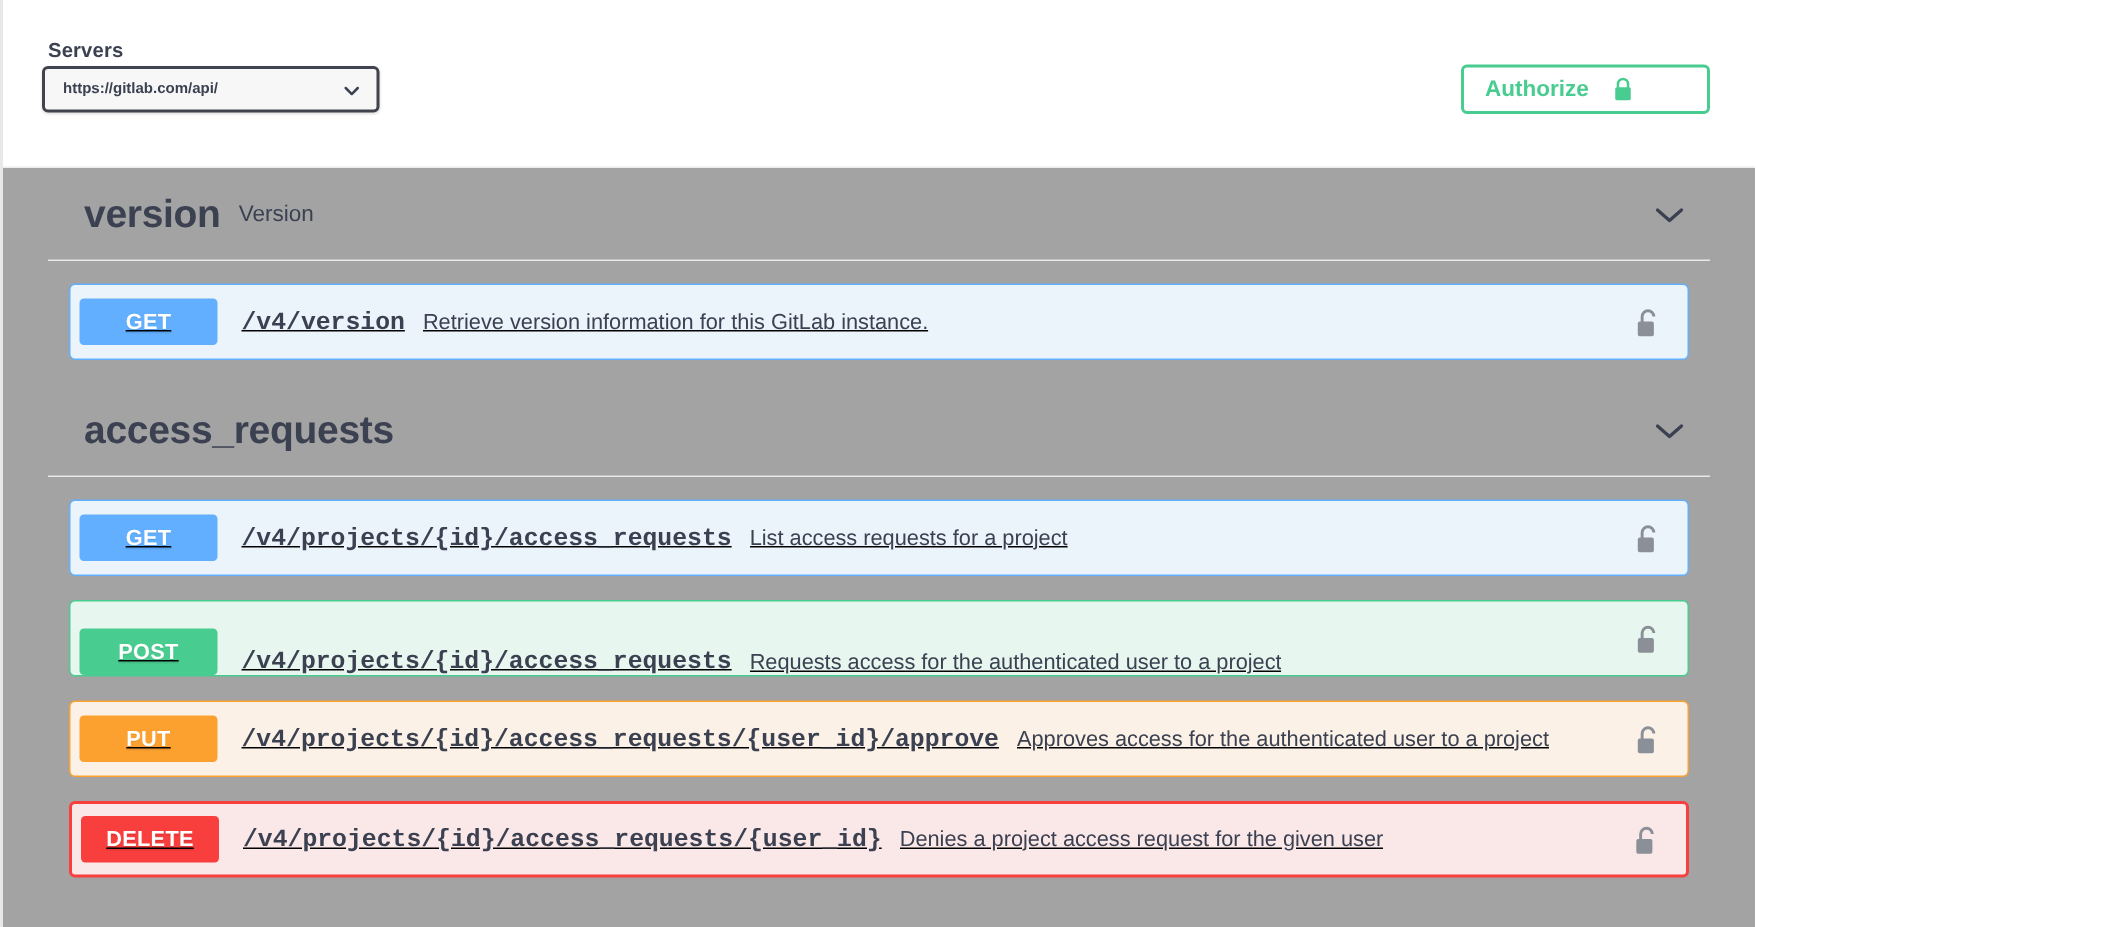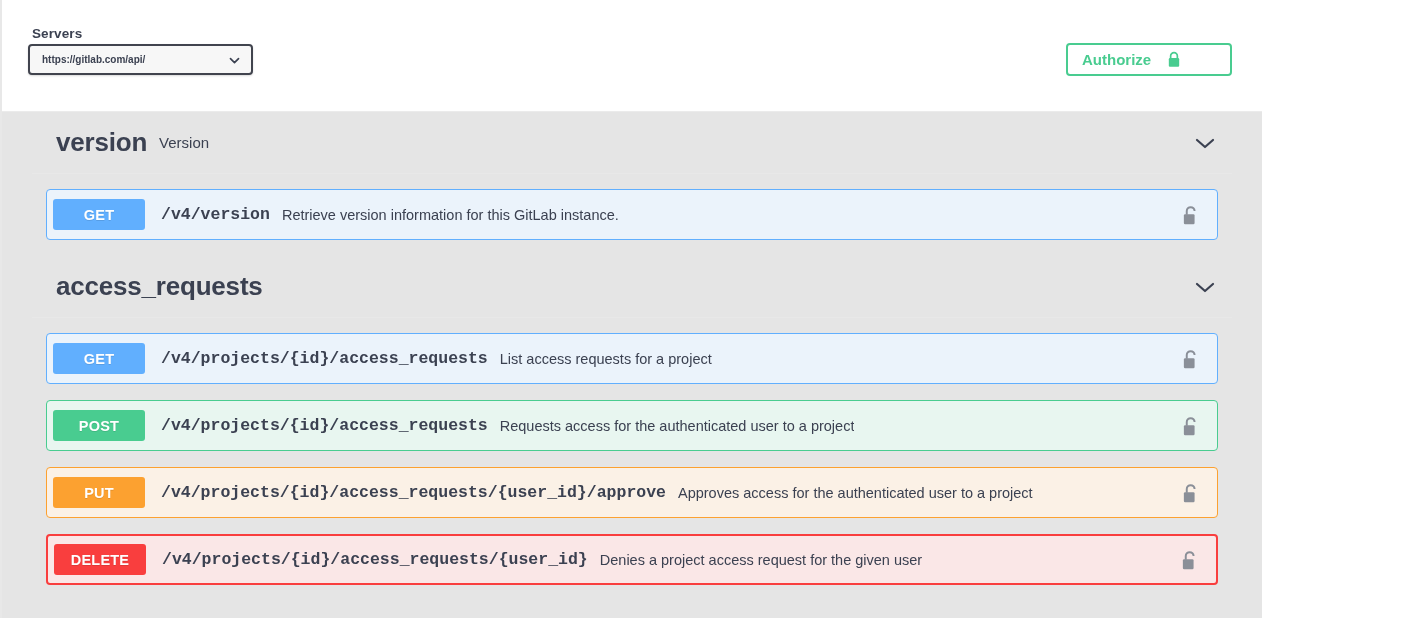--- a/index.html
+++ b/index.html
@@ -5,22 +5,22 @@
   * { box-sizing: border-box; }
   html, body {
     margin: 0; padding: 0;
     width: 1403px; height: 618px;
     background: #ffffff;
     font-family: "Liberation Sans", sans-serif;
     overflow: hidden;
   }
   #page {
     position: relative;
-    width: 1262px; height: 618px;
-    background: #e5e5e5;
+    width: 1170px; height: 618px;
+    background: #a3a3a3;
     border-left: 2px solid #e8e8e8;
     overflow: hidden;
   }
 
   
   .scheme-bar {
     position: relative;
     height: 112px;
     border-bottom: 1px solid #ebebeb;
     background: #fff;
@@ -118,21 +118,21 @@
   .tag-chevron {
     position: absolute;
     right: 16px;
     top: 50%;
     margin-top: -7px;
     width: 22px; height: 14px;
   }
   .tag-chevron svg { display: block; }
 
   
-  .op-list { padding: 0 14px 0 14px; }
+  .op-list { padding: 0 14px 0 14px; text-decoration: underline; }
   .op-row {
     position: relative;
     display: flex;
     align-items: center;
     height: 51px;
     margin: 0 0 16px 0;
     border-radius: 4px;
     cursor: pointer;
   }
   .op-row:first-child { margin-top: 15px; }
@@ -174,21 +174,21 @@
     right: 18px;
     top: 50%;
     margin-top: -10px;
     width: 17px; height: 21px;
   }
   .op-lock svg { display: block; }
 
   
   .op-get     { background: #ebf3fb; border: 1px solid #61affe; }
   .op-get   .op-method { background: #61affe; }
-  .op-post    { background: #e8f6f0; border: 1px solid #49cc90; }
+  .op-post    { background: #e8f6f0; border: 1px solid #49cc90; align-items: flex-end; }
   .op-post  .op-method { background: #49cc90; }
   .op-put     { background: #fbf1e6; border: 1px solid #fca130; }
   .op-put   .op-method { background: #fca130; }
   .op-delete  { background: #fae7e7; border: 1px solid #f93e3e; }
   .op-delete.op-row { border-width: 2px; text-align: right; }
   .op-delete .op-method { background: #f93e3e; }
 </style>
 </head>
 <body>
 

